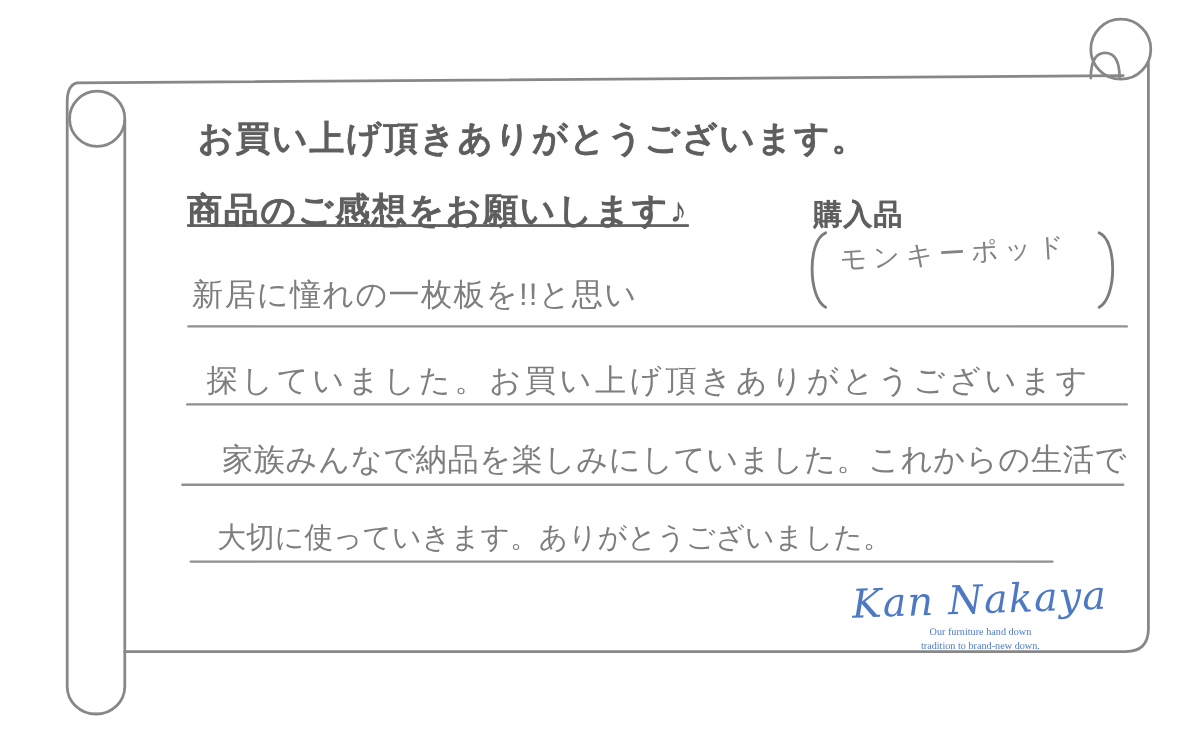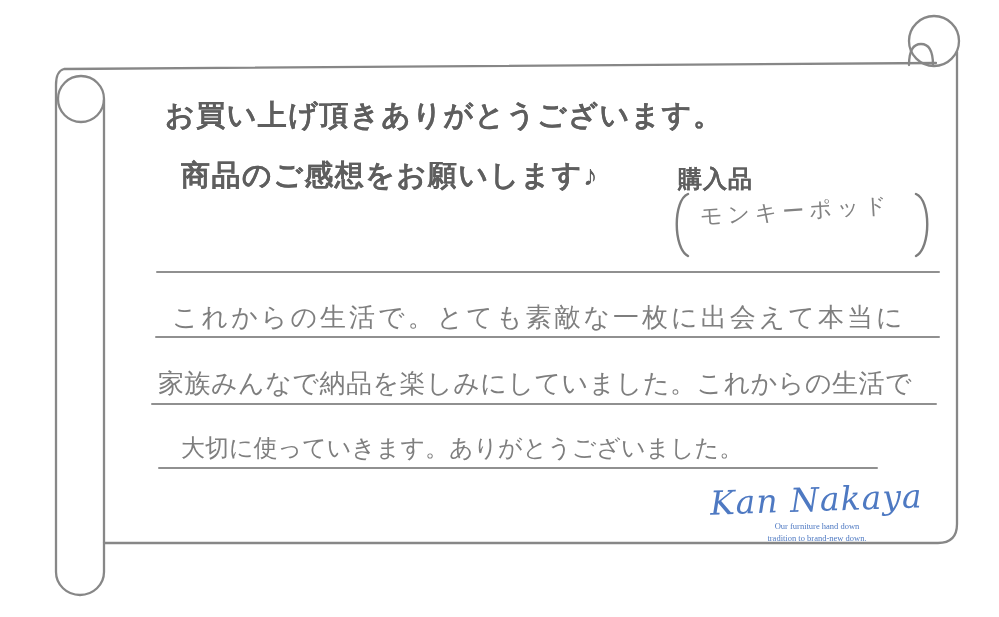--- a/index.html
+++ b/index.html
@@ -34,21 +34,21 @@
   }
   .purchase-value{
     color:#828282;
     font-size:22px;
     letter-spacing:5px;
     transform:rotate(-3.5deg);
     transform-origin:left center;
   }
   .msg1{left:160px;top:228px;letter-spacing:1px;}
   .msg2{left:172px;top:300px;letter-spacing:3px;}
-  .msg3{left:158px;top:366px;letter-spacing:0.5px;}
+  .msg3{left:185px;top:366px;letter-spacing:0.5px;}
   .msg4{left:181px;top:432px;letter-spacing:0px;font-size:24px;}
   .signature-name{
     left:710px;top:480px;
     font-family:"DejaVu Serif", serif;
     font-style:italic;
     font-size:33px;
     color:#4e79c2;
     letter-spacing:1px;
     transform:rotate(-2deg);
   }
@@ -88,26 +88,27 @@
       <line x1="159" y1="468" x2="877" y2="468"></line>
     </g>
 
     <g fill="none" stroke="#7d7d7d" stroke-width="2.4" stroke-linecap="round">
       <path d="M 688,194 C 673,200 673,248 688,256"></path>
       <path d="M 916,194 C 931,200 931,248 916,256"></path>
     </g>
   </svg>
 
   <div class="abs print-head" style="left:165px;top:96px;">お買い上げ頂きありがとうございます。</div>
-  <div class="abs print-head" style="left:181px;top:156px;">商品のご感想をお願いします♪</div>
+  <div class="abs print-head" style="left:156px;top:156px;text-decoration:underline;">商品のご感想をお願いします♪</div>
 
   <div class="abs purchase-label" style="left:663px;top:163px;">購入品</div>
   <div class="abs hand purchase-value" style="left:700px;top:202px;">モンキーポッド</div>
 
-  <div class="abs hand msg2">これからの生活で。とても素敵な一枚に出会えて本当に</div>
+  <div class="abs hand msg1">新居に憧れの一枚板を!!と思い</div>
+  <div class="abs hand msg2">探していました。お買い上げ頂きありがとうございます</div>
   <div class="abs hand msg3">家族みんなで納品を楽しみにしていました。これからの生活で</div>
   <div class="abs hand msg4">大切に使っていきます。ありがとうございました。</div>
 
   <div class="abs signature-name">Kan Nakaya</div>
   <div class="abs signature-tagline">
     <div>Our furniture hand down</div>
     <div>tradition to brand-new down.</div>
   </div>
 
 </div>

